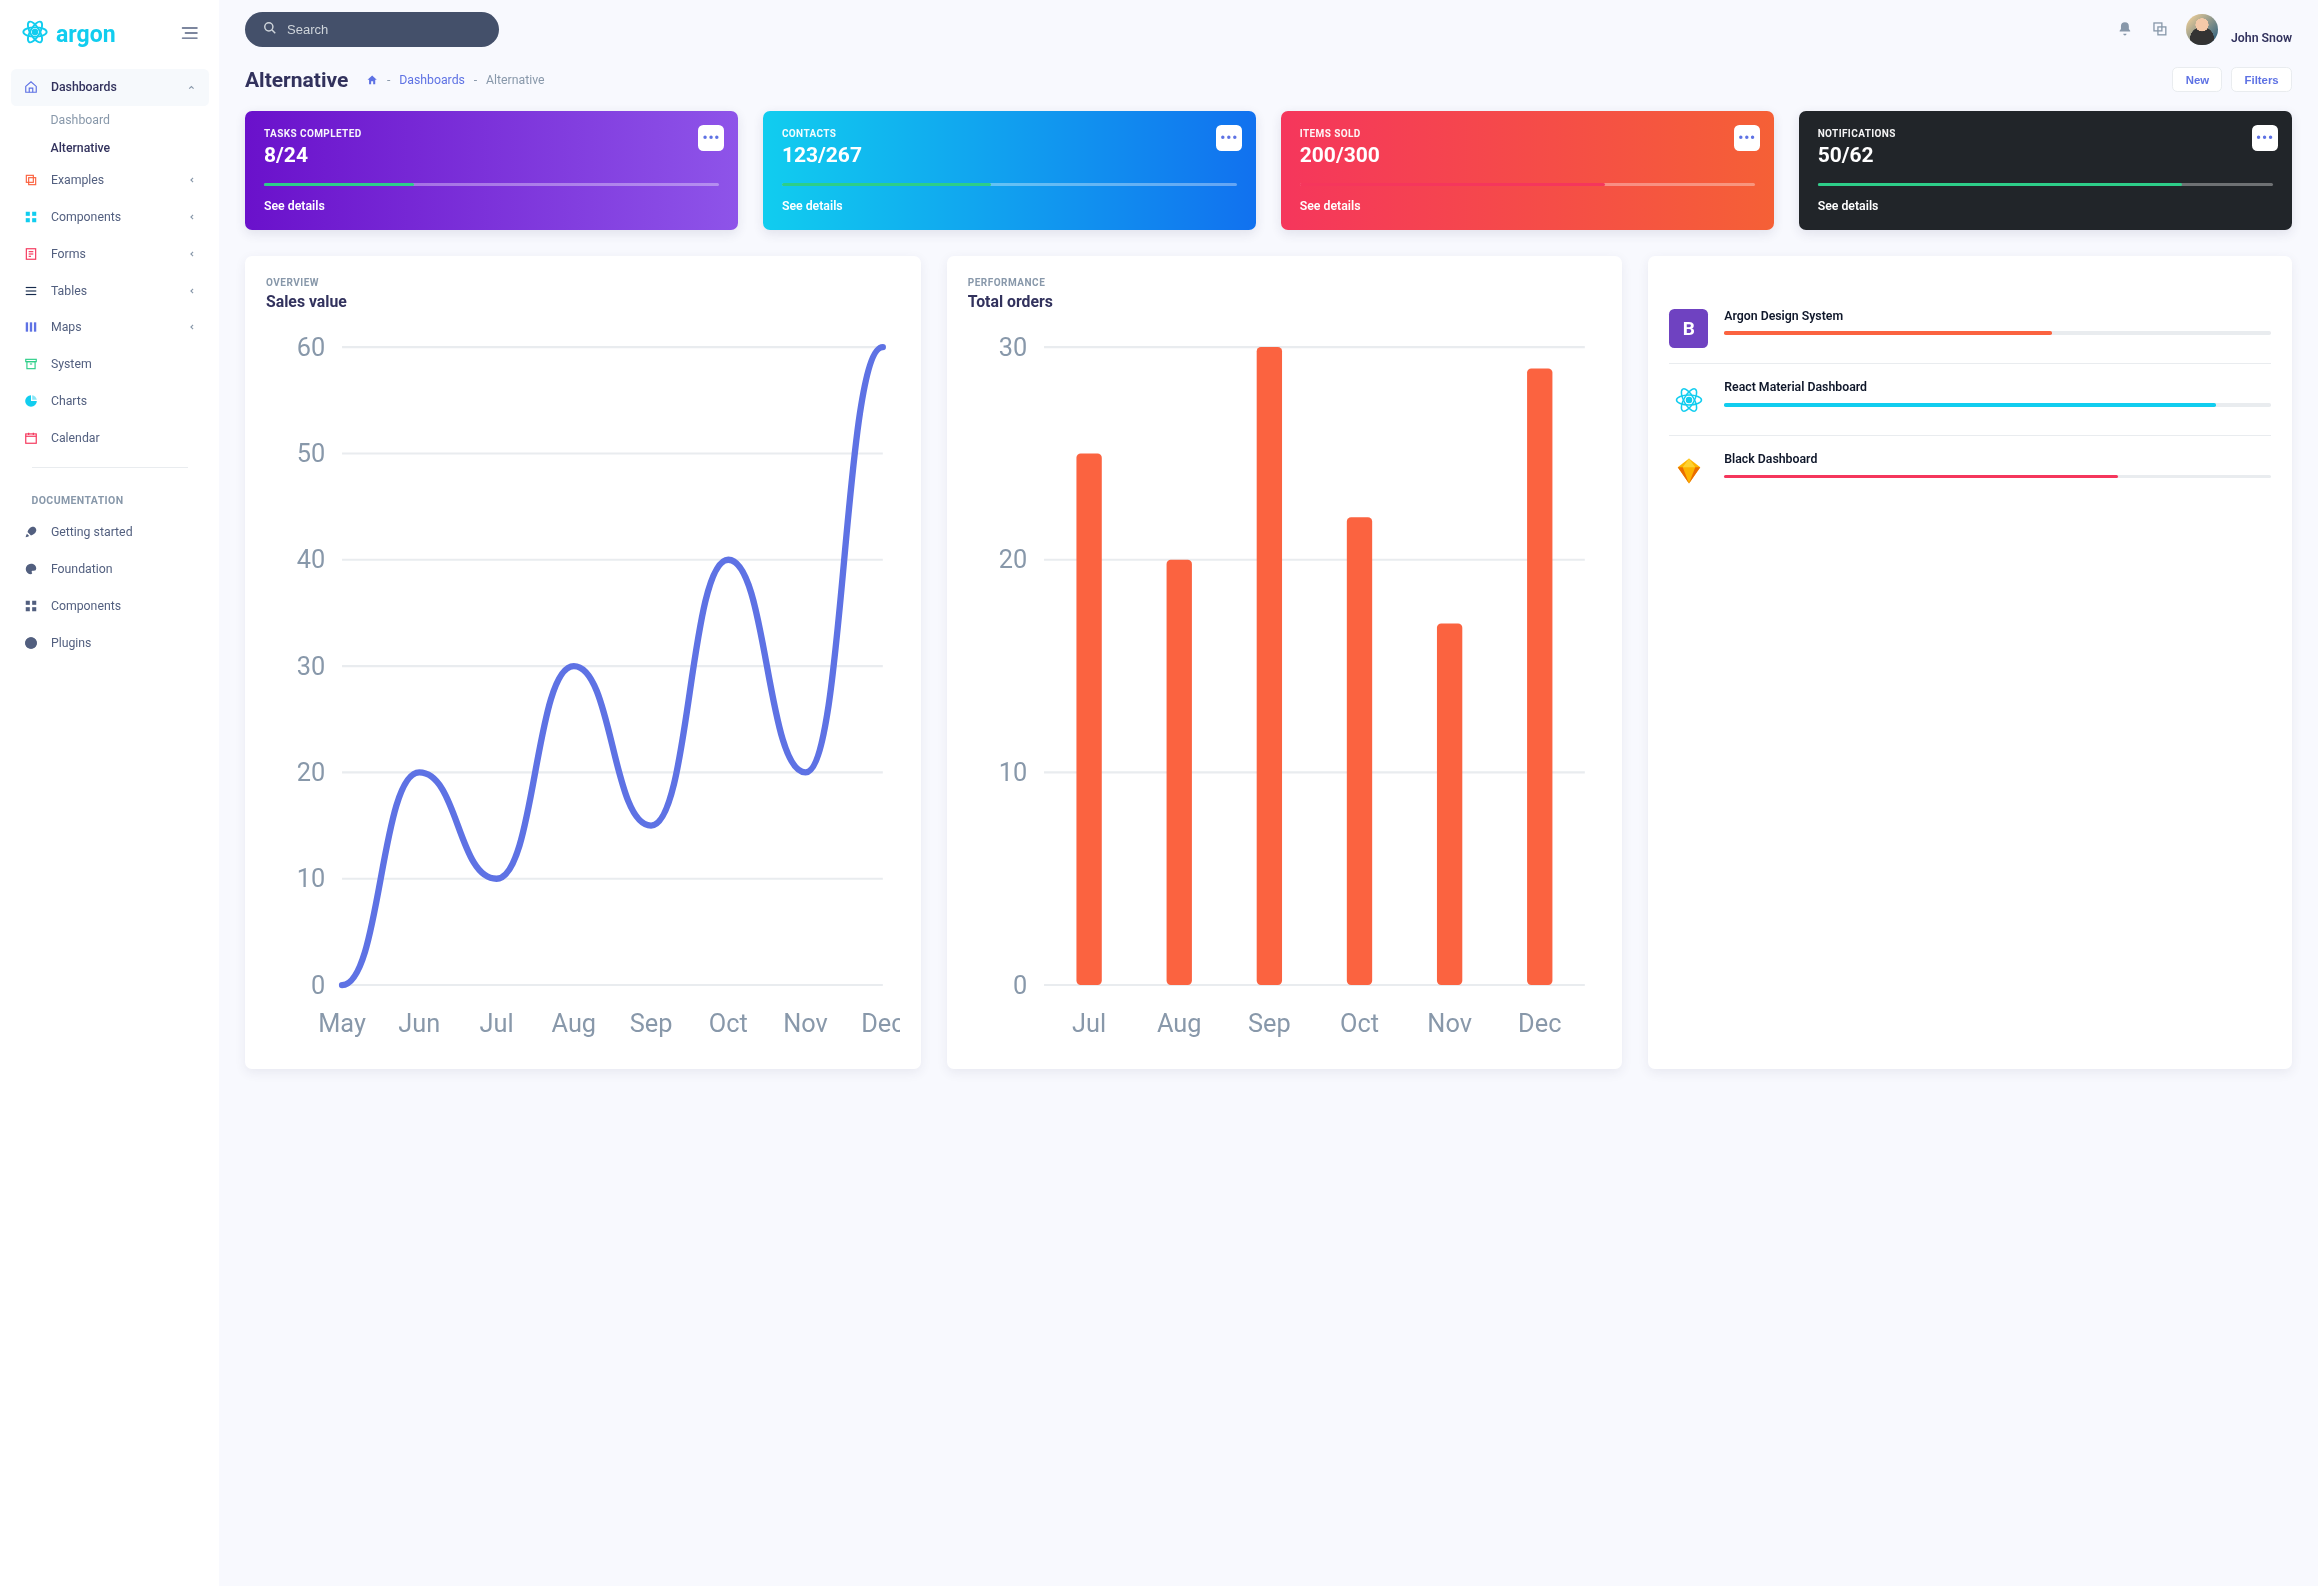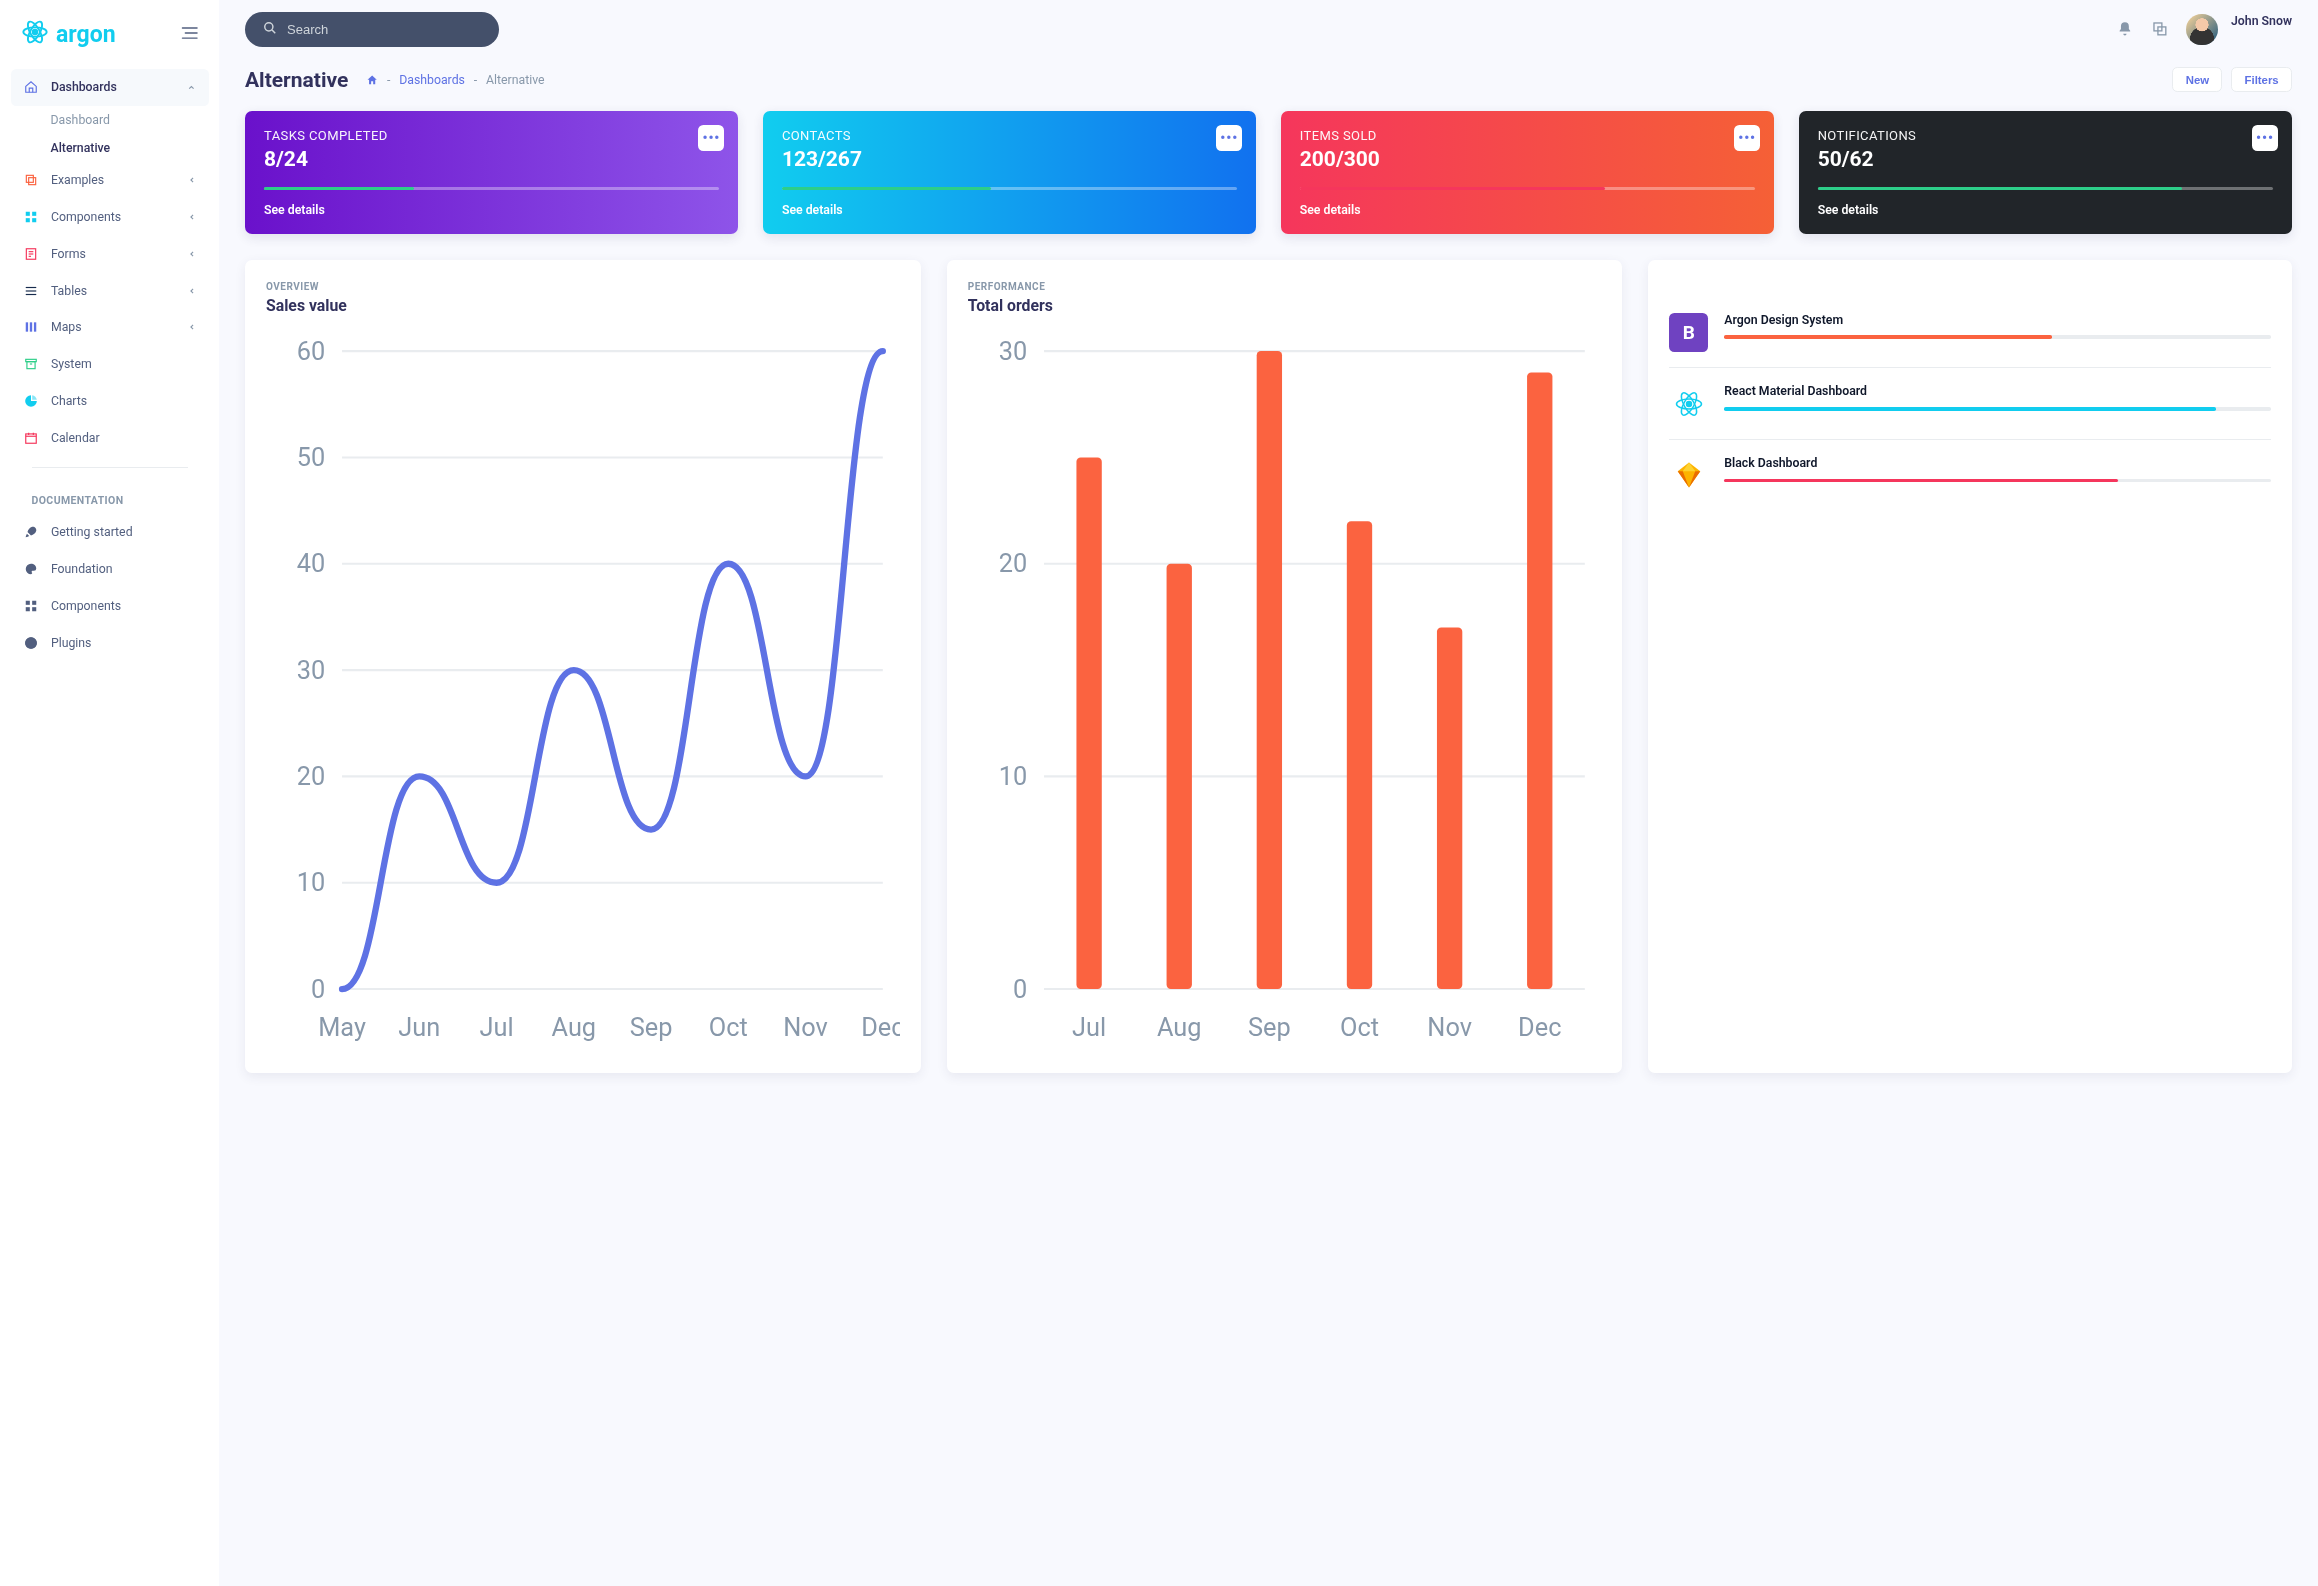--- a/index.html
+++ b/index.html
@@ -46,21 +46,21 @@
 .search {
   background: #44506a; border-radius: 26px; padding: 8.8px 17.5px;
   display: flex; align-items: center; gap: 10.5px; width: 254px; color: #ced4da;
 }
 .search input {
   background: transparent; border: none; outline: none; color: #ced4da; font-size: 13px; flex: 1;
 }
 .search input::placeholder { color: #ced4da; }
 .topbar-right { margin-left: auto; display: flex; align-items: center; gap: 19px; color: #8898aa; }
 .topbar-right .icon-btn { cursor: pointer; width: 15.8px; height: 15.8px; }
-.user { display: flex; align-items: flex-start; gap: 13px; cursor: pointer; }
+.user { display: flex; align-items: flex-end; gap: 13px; cursor: pointer; }
 .avatar {
   width: 31.5px; height: 31.5px; border-radius: 50%;
   background: linear-gradient(135deg, #ffd89b, #19547b);
   display: inline-block; position: relative; overflow: hidden;
 }
 .avatar::after {
   content: ""; position: absolute; inset: 0;
   background: radial-gradient(circle at 50% 35%, #f4c9a8 0 25%, transparent 26%),
               radial-gradient(circle at 50% 80%, #333 0 40%, transparent 41%);
 }
@@ -84,21 +84,21 @@
 .stats-row { display: grid; grid-template-columns: repeat(4, 1fr); gap: 24.5px; margin-bottom: 26px; }
 .stat-card {
   border-radius: 7px; padding: 17.5px 19px; color: #fff; position: relative;
   box-shadow: 0 3.5px 10.5px rgba(50,50,93,.11);
 }
 .stat-card .menu {
   position: absolute; top: 14px; right: 14px; width: 26px; height: 26px;
   background: #fff; border-radius: 5.3px; display: flex; align-items: center; justify-content: center;
   cursor: pointer; color: #5e72e4; font-weight: 700; font-size: 14px; letter-spacing: 0.9px;
 }
-.stat-label { font-size: 13px; font-weight: 400; letter-spacing: 0.4px; opacity: 0.95; }
+.stat-label { font-size: 10px; font-weight: 700; letter-spacing: 0.4px; opacity: 0.95; }
 .stat-value { font-size: 21px; font-weight: 700; margin-top: 3.5px; }
 .stat-progress {
   height: 3.5px; background: rgba(255,255,255,.35); border-radius: 1.8px; margin: 15.8px 0 12.3px; position: relative;
 }
 .stat-progress .bar { height: 100%; border-radius: 1.8px; }
 .stat-link { font-size: 12.3px; font-weight: 600; cursor: pointer; }
 .grad-purple { background: linear-gradient(90deg, #6a11cb, #8e54e9); }
 .grad-blue   { background: linear-gradient(90deg, #11cdef, #1171ef); }
 .grad-red    { background: linear-gradient(90deg, #f5365c, #f56036); }
 .grad-dark   { background: linear-gradient(90deg, #212529, #212529); }

